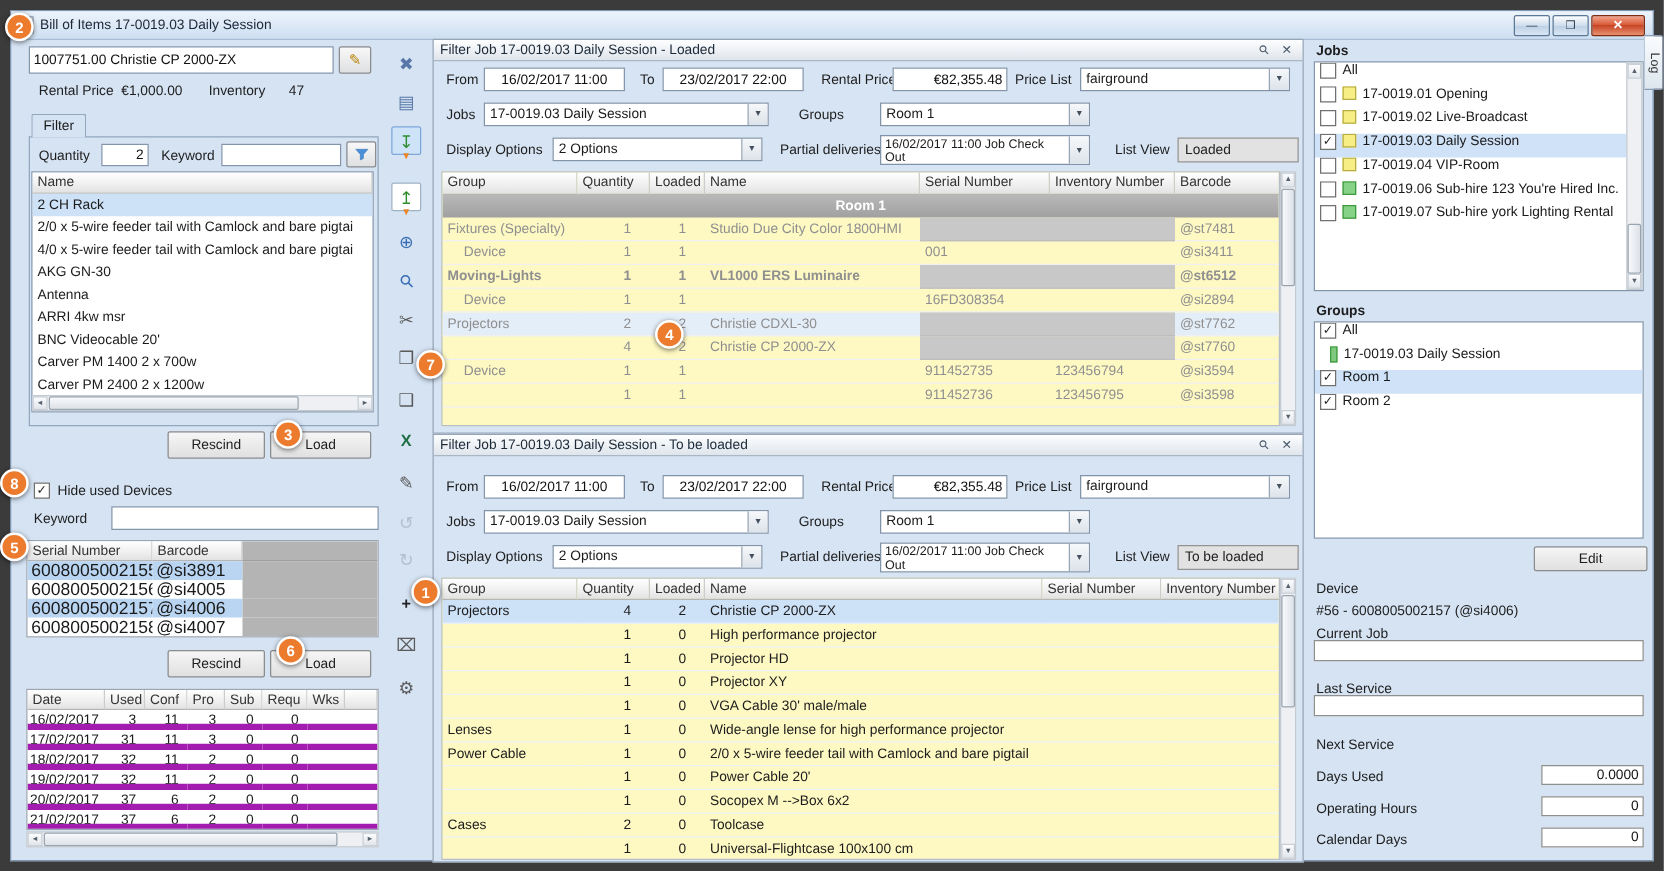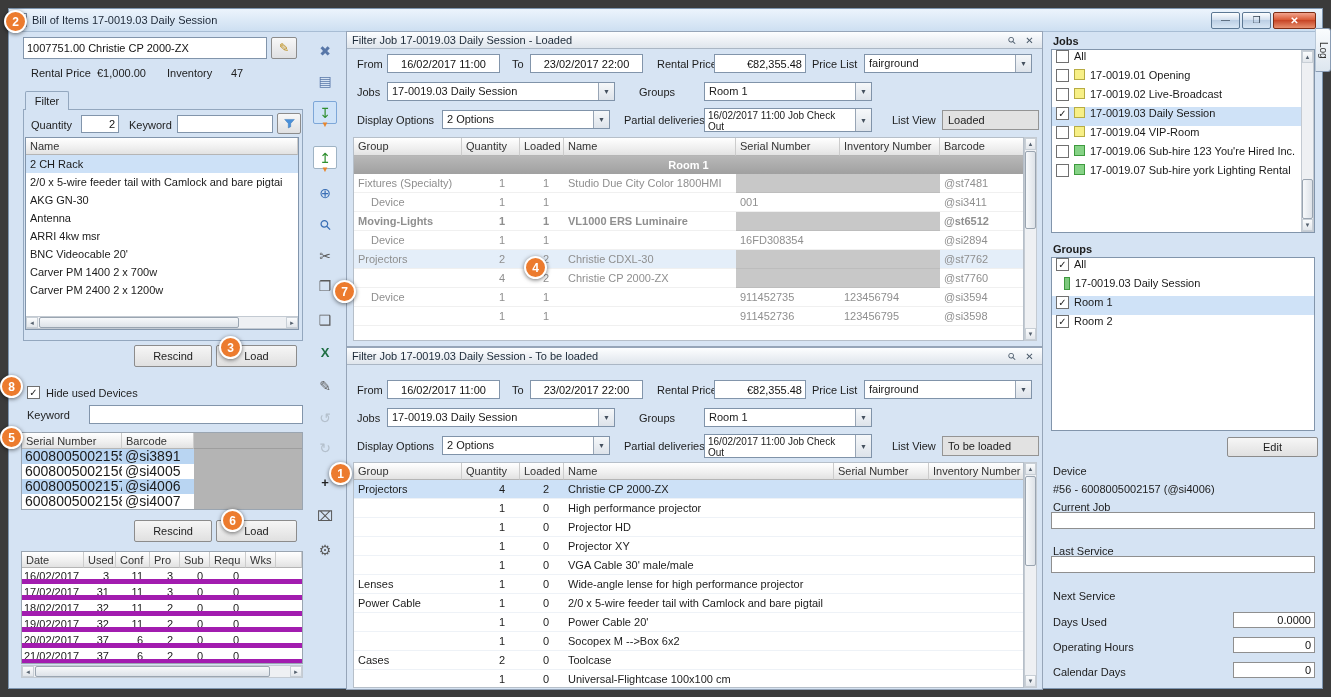--- a/index.html
+++ b/index.html
@@ -39,21 +39,21 @@
 .hfill{background:#b4b4b4;border-bottom:1px solid #9e9e9e}
 .sgridA{display:grid;grid-template-columns:62px 32px 34px 30px 30px 36px 30px 1fr}
 .acell{height:16px;line-height:16px;padding:0 2px;font-size:11px;white-space:nowrap;overflow:hidden;border-bottom:5px solid #a21caf}
 .acell.num{text-align:right;padding-right:7px}
 .fpanel{position:absolute;border:1px solid #96a5b8;background:#d7e4f3;overflow:hidden}
 .phead{display:flex;align-items:center;height:17px;padding:0 5px;background:linear-gradient(#fdfeff,#dfe5ec);border-bottom:1px solid #aab6c4}
 .phtitle{font-size:11px;color:#1c2a38}
 .phicons{margin-left:auto;display:flex;gap:3px}
 .phicon{width:15px;height:14px;display:flex;align-items:center;justify-content:center;font-size:10px;color:#4a5a6a}
 .rot{transform:rotate(-45deg)}
-.twrap{position:absolute;background:#ffffff;border:1px solid #b6bfc9;overflow:hidden}
+.twrap{position:absolute;background:#fef9c3;border:1px solid #b6bfc9;overflow:hidden}
 .trow{display:grid;height:19px}
 .thead{height:18px}
 .cell{padding:3px 4px 0;white-space:nowrap;overflow:hidden;font-size:11px;border-bottom:1px solid #f0f0f0}
 .graytxt .cell{color:#8f8f8f}
 .blktxt .cell{color:#1c1c1c;border-bottom:1px solid #eef2f7}
 .num{text-align:right;padding-right:15px}
 .ind{padding-left:17px}
 .gcell{background:#c8c8c8;border-bottom:1px solid #bdbdbd}
 .rowsel-light{background:#e4eef9}
 .rowsel{background:#cde1f7}
@@ -138,20 +138,21 @@
             <path d="M2 3h12l-4.5 5v4l-3 1.5v-5.5z" fill="#4a90d9" stroke="#2c6cb0" stroke-width="0.5"></path>
           </svg>
         </span>
     </div>
 
     <div class="listbox" style="left:16px;top:128px;width:274px;height:193px">
       <div class="hcell listhead">Name</div>
       <div id="list-rows">
           <div class="lrow lsel">2 CH Rack</div>
           <div class="lrow">2/0 x 5-wire feeder tail with Camlock and bare pigtai</div>
+          <div class="lrow">4/0 x 5-wire feeder tail with Camlock and bare pigtai</div>
           <div class="lrow">AKG GN-30</div>
           <div class="lrow">Antenna</div>
           <div class="lrow">ARRI 4kw msr</div>
           <div class="lrow">BNC Videocable 20'</div>
           <div class="lrow">Carver PM 1400 2 x 700w</div>
           <div class="lrow">Carver PM 2400  2 x 1200w</div>
         </div>
       <div class="hscroll" style="left:0;bottom:0;width:272px;border-left:none;border-right:none">
         <span class="sarw lf">◄</span>
         <div class="hthumb" style="left:13px;width:200px"></div>

